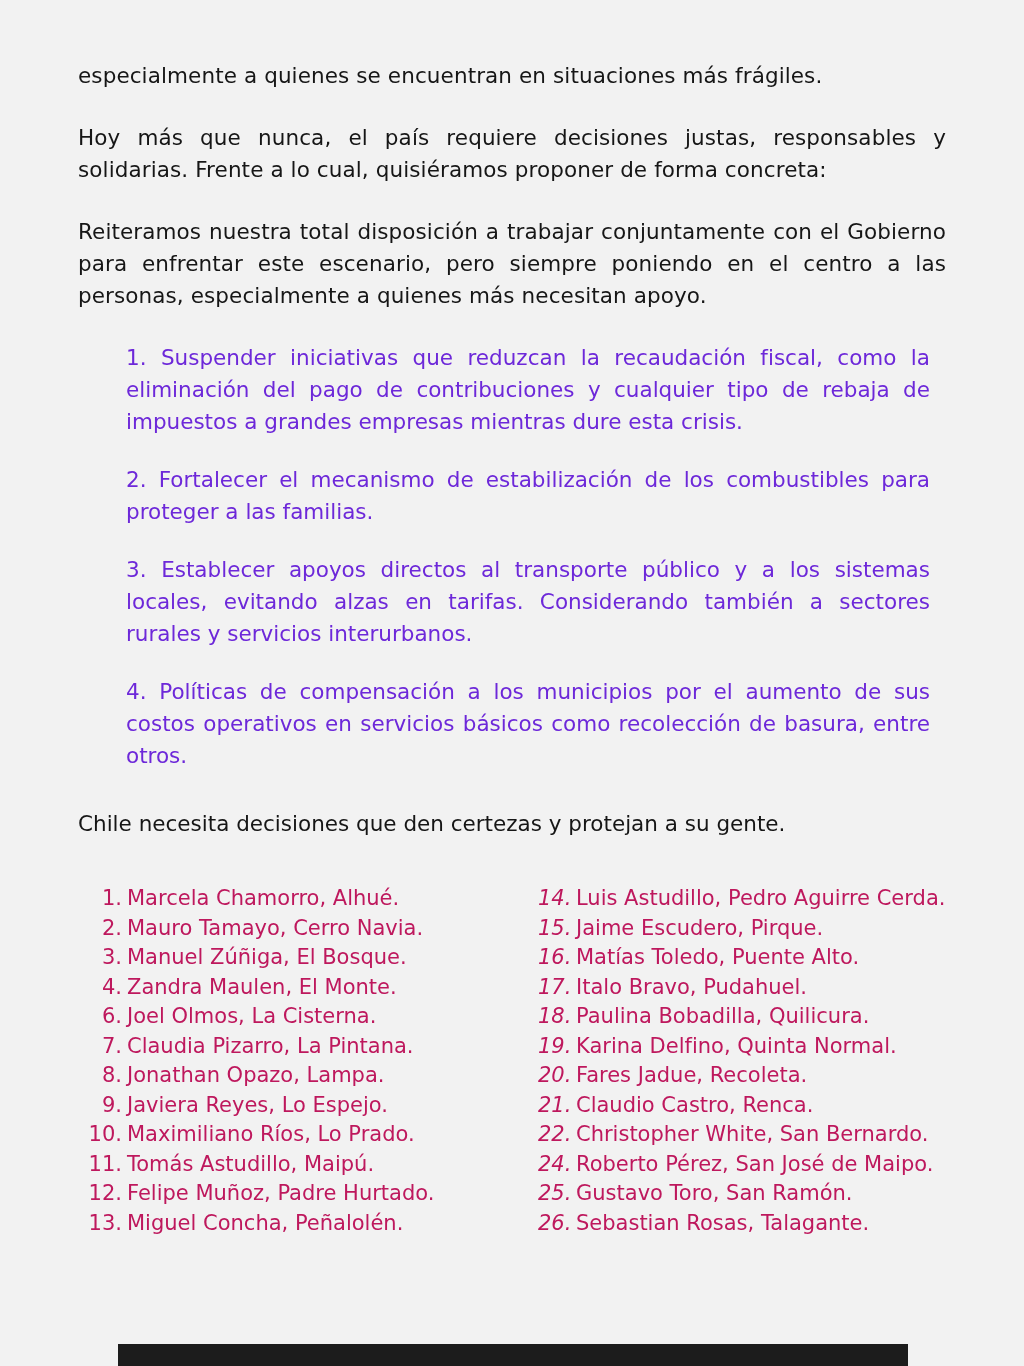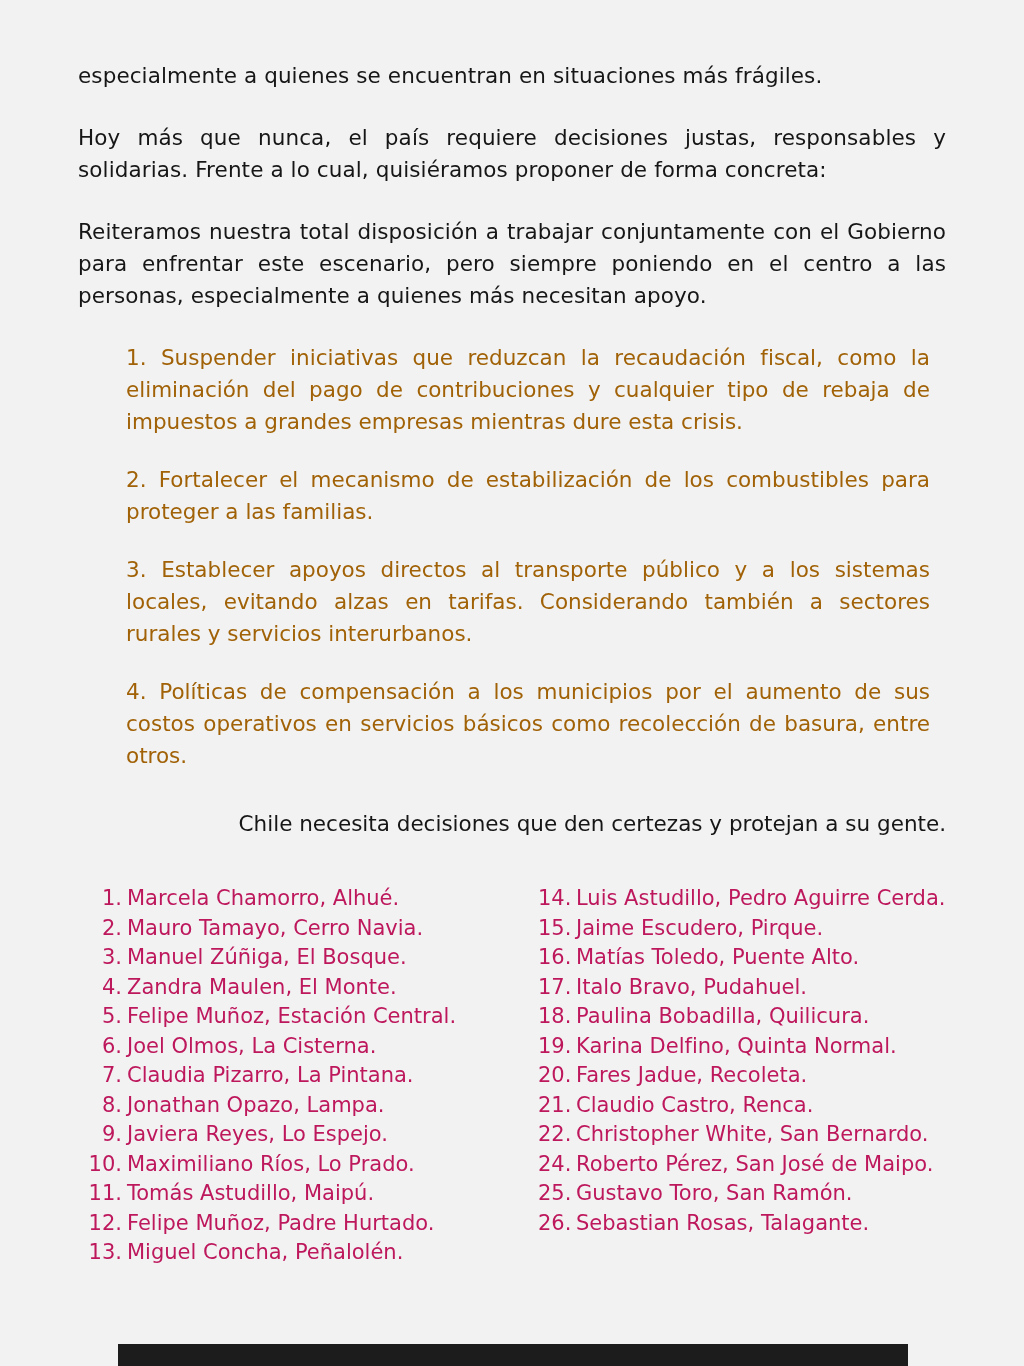--- a/index.html
+++ b/index.html
@@ -32,28 +32,28 @@
   }
   .para.noindent {
     text-align: left;
   }
   .numbered {
     font-size: 21.5px;
     line-height: 32px;
     text-align: justify;
     margin: 0 16px 26px 0;
     padding-left: 48px;
-    color: #a16207;
+    color: #6d28d9;
   }
   .closing {
     font-size: 21.5px;
     line-height: 32px;
     margin: 36px 0 0 0;
     color: #161616;
-    text-align: right;
+    text-align: left;
   }
   .signers {
     margin-top: 44px;
     display: flex;
     gap: 0px;
   }
   .signers-col {
     width: 50%;
     box-sizing: border-box;
   }
@@ -72,20 +72,21 @@
   .signer .num {
     display: inline-block;
     min-width: 34px;
     text-align: right;
     margin-right: 5px;
   }
   .signers-col.right .signer .num {
     min-width: 34px;
     text-align: left;
     margin-right: 4px;
+    font-style: italic;
   }
   .footer-bar {
     position: absolute;
     left: 118px;
     bottom: 0;
     width: 790px;
     height: 22px;
     background: #1c1c1c;
   }
 </style>
@@ -106,21 +107,20 @@
   <p class="numbered">4. Políticas de compensación a los municipios por el aumento de sus costos operativos en servicios básicos como recolección de basura, entre otros.</p>
 
   <p class="closing">Chile necesita decisiones que den certezas y protejan a su gente.</p>
 
   <div class="signers">
     <div class="signers-col left">
       <div class="signer"><span class="num">1.</span><span>Marcela Chamorro, Alhué.</span></div>
       <div class="signer"><span class="num">2.</span><span>Mauro Tamayo, Cerro Navia.</span></div>
       <div class="signer"><span class="num">3.</span><span>Manuel Zúñiga, El Bosque.</span></div>
       <div class="signer"><span class="num">4.</span><span>Zandra Maulen, El Monte.</span></div>
-      <div class="signer"><span class="num">5.</span><span>Felipe Muñoz, Estación Central.</span></div>
       <div class="signer"><span class="num">6.</span><span>Joel Olmos, La Cisterna.</span></div>
       <div class="signer"><span class="num">7.</span><span>Claudia Pizarro, La Pintana.</span></div>
       <div class="signer"><span class="num">8.</span><span>Jonathan Opazo, Lampa.</span></div>
       <div class="signer"><span class="num">9.</span><span>Javiera Reyes, Lo Espejo.</span></div>
       <div class="signer"><span class="num">10.</span><span>Maximiliano Ríos, Lo Prado.</span></div>
       <div class="signer"><span class="num">11.</span><span>Tomás Astudillo, Maipú.</span></div>
       <div class="signer"><span class="num">12.</span><span>Felipe Muñoz, Padre Hurtado.</span></div>
       <div class="signer"><span class="num">13.</span><span>Miguel Concha, Peñalolén.</span></div>
     </div>
     <div class="signers-col right">

